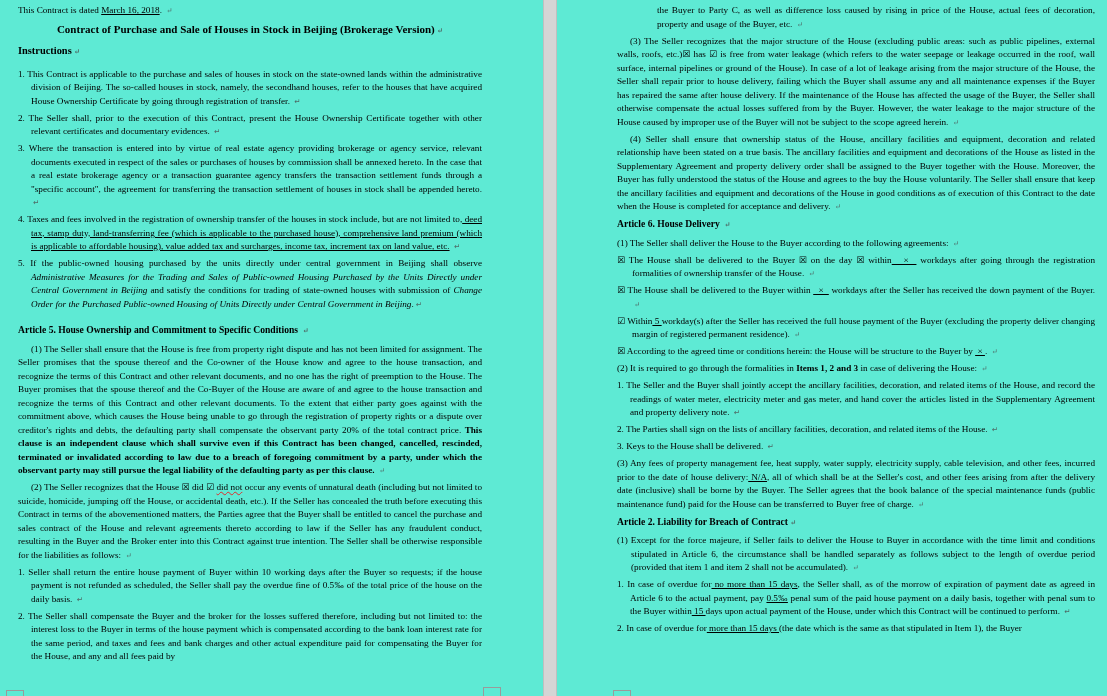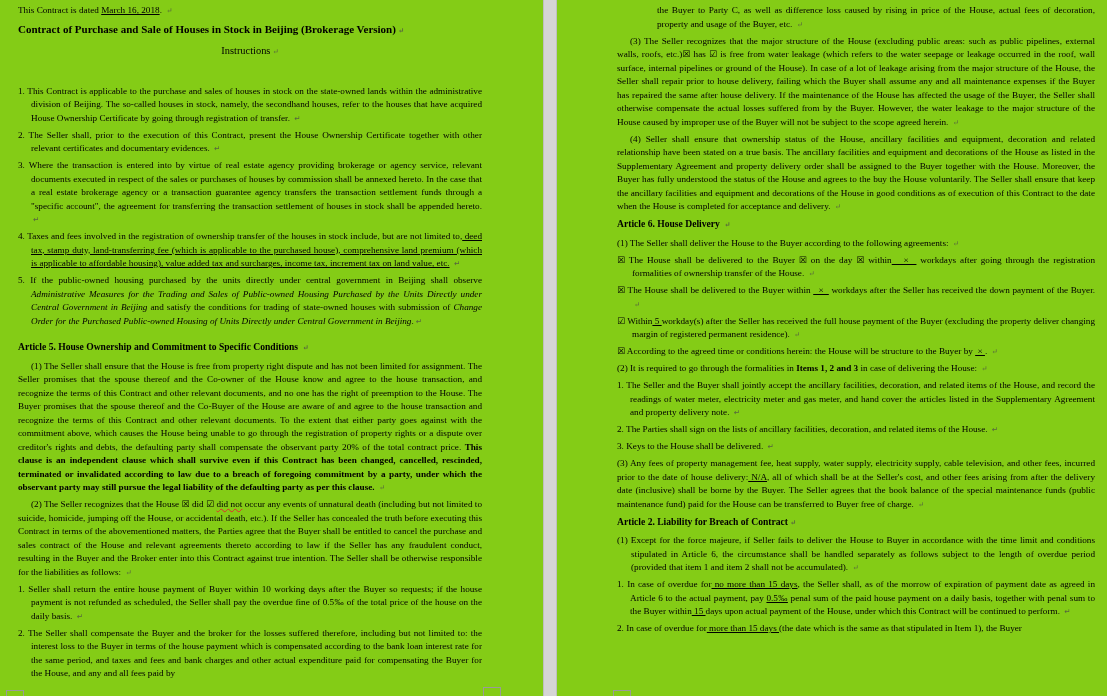--- a/index.html
+++ b/index.html
@@ -1,31 +1,31 @@
 <!DOCTYPE html>
 <html><head>
 <meta charset="utf-8">
 <style>
   html,body{margin:0;padding:0;}
   body{
     position:relative;width:1107px;height:696px;overflow:hidden;
     background:#ffffff;color:#000;
     font-family:"Liberation Serif","DejaVu Serif",serif;
   }
-  .page{position:absolute;top:0;height:696px;background:#84cc16;overflow:hidden;}
+  .page{position:absolute;top:0;height:696px;background:#5eead4;overflow:hidden;}
   #page-left{left:0;width:543px;}
   #page-right{left:557px;width:550px;}
   .divider{position:absolute;left:543px;top:0;width:14px;height:696px;
     background:#d5d5d5;border-left:1px solid #bfbfbf;border-right:1px solid #bfbfbf;box-sizing:border-box;}
   .textcol{position:absolute;top:4px;font-size:9.2px;line-height:13.5px;text-align:justify;}
   #left-col{left:18px;width:464px;}
   #right-col{left:60px;width:478px;}
   .date-line{margin:0 0 3px 0;text-align:left;}
-  .doc-title{font-size:11px;font-weight:bold;text-align:left;margin:3px 0 4px 0;line-height:16px;}
-  .doc-subtitle{font-size:10.4px;font-weight:normal;text-align:center;margin:0 0 26px 0;line-height:15px;}
+  .doc-title{font-size:11px;font-weight:bold;text-align:center;margin:3px 0 4px 0;line-height:16px;}
+  .doc-subtitle{font-size:10.4px;font-weight:bold;margin:0 0 9px 0;line-height:15px;}
   .blk{margin:0 0 3.5px 0;}
   .h{font-weight:bold;text-align:left;font-size:9.6px;margin-bottom:5px;}
   .mt{margin-top:12px;}
   .p{text-indent:13px;}
   .pn{text-indent:0;}
   .li{padding-left:13px;text-indent:-13px;font-family:Liberation Serif, serif;}
   .cbi{padding-left:15px;text-indent:-15px;}
   .hang{padding-left:14px;text-indent:-14px;}
   .cont{padding-left:40px;}
   .u{text-decoration:underline;}

